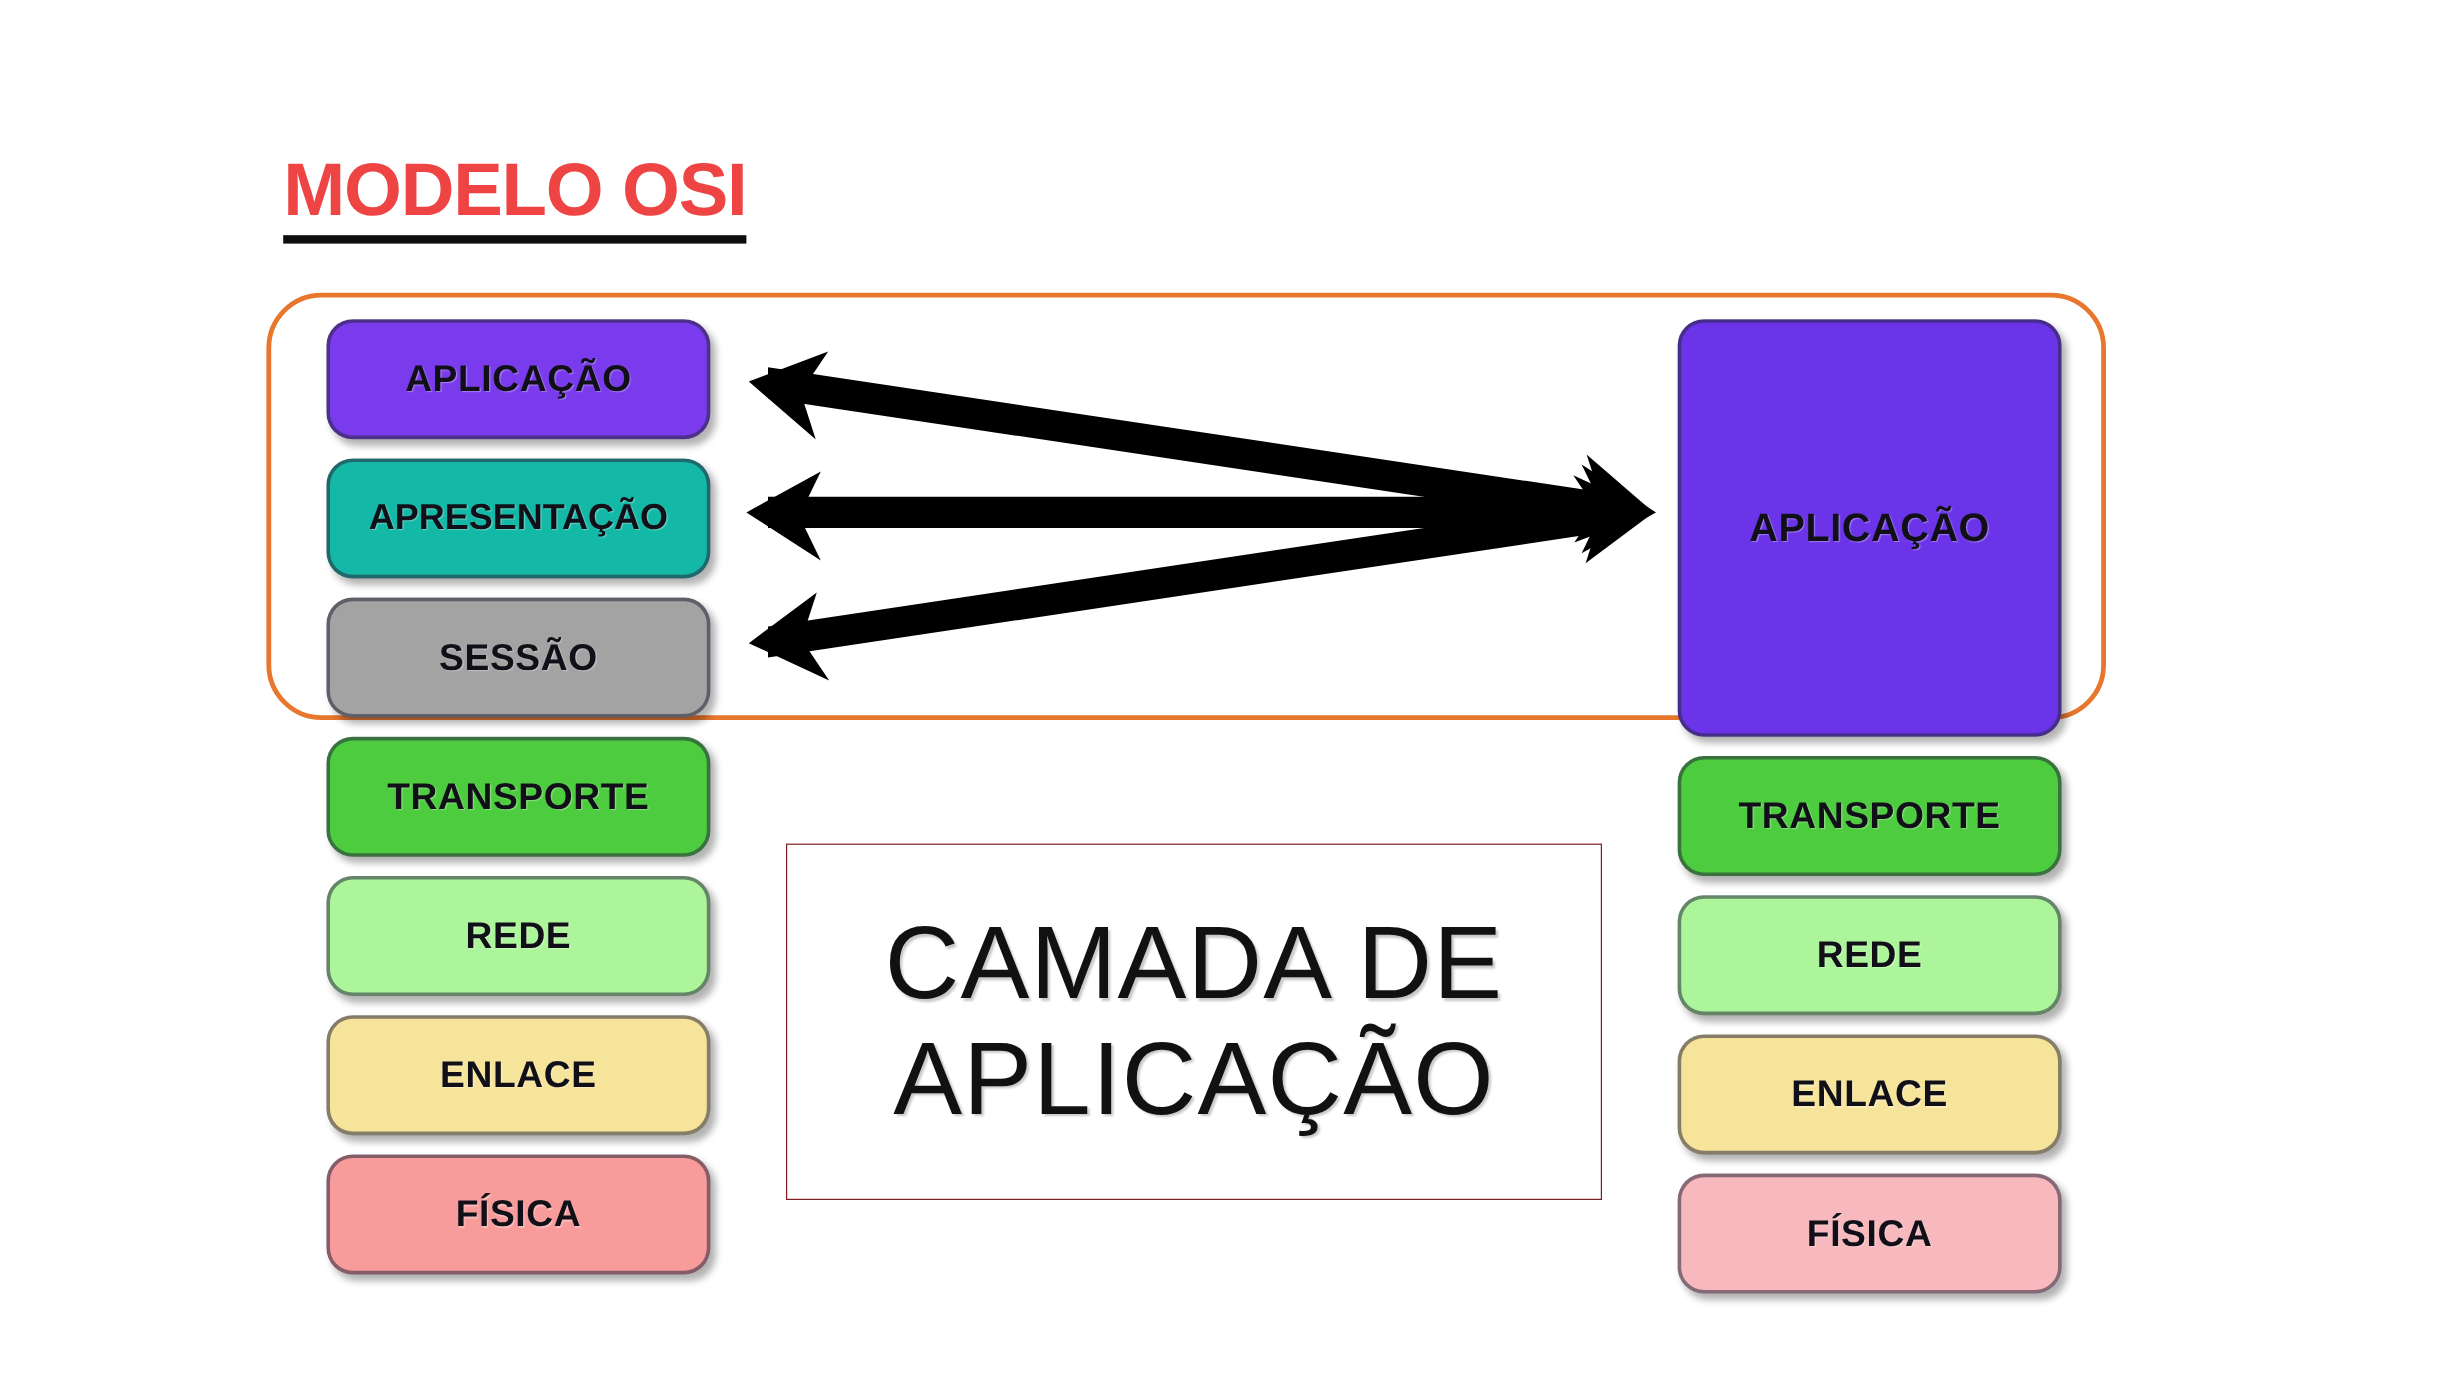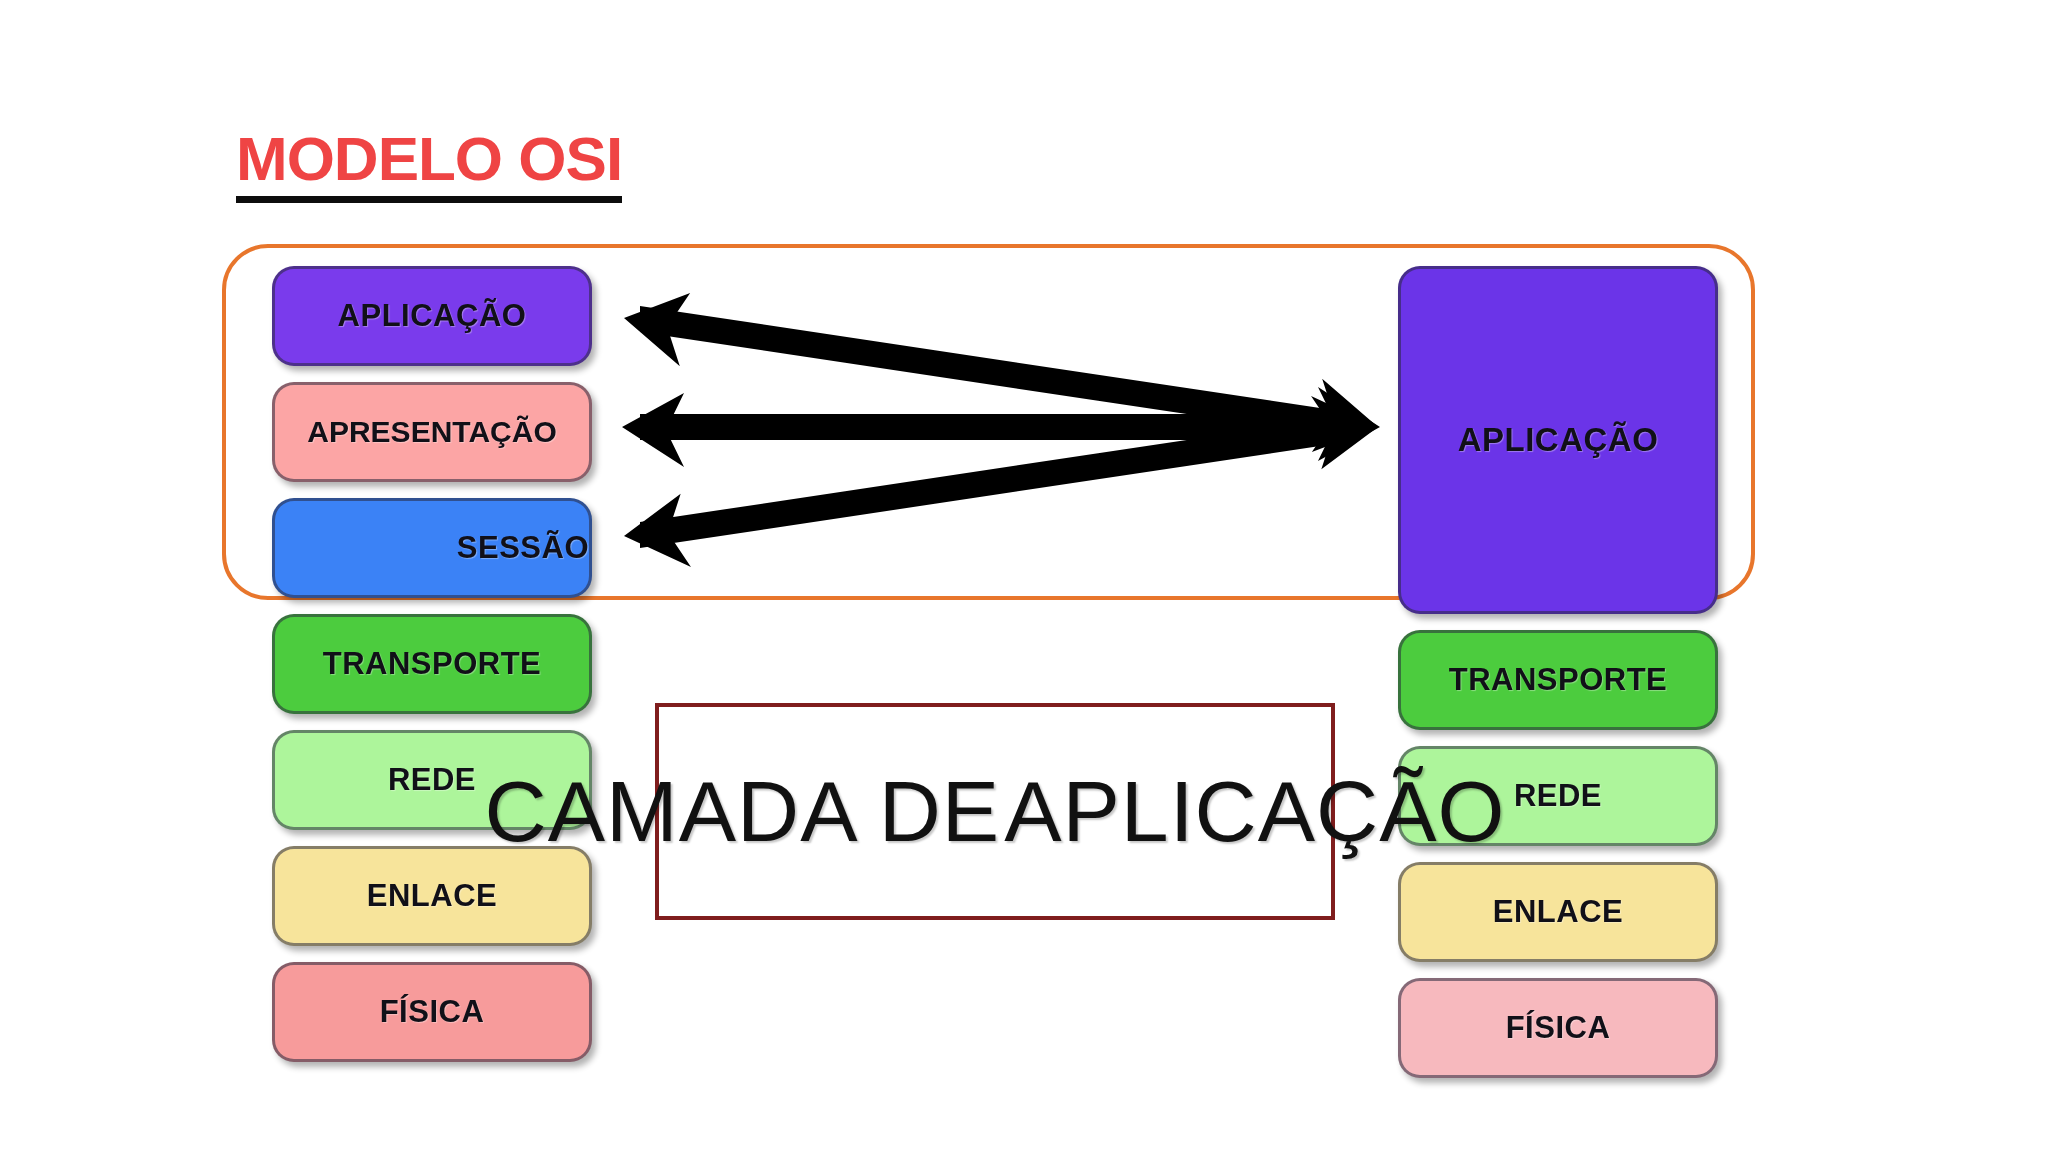--- a/index.html
+++ b/index.html
@@ -89,26 +89,26 @@
     font-size: 33px;
   }
   .layer.dense { font-size: 30px; letter-spacing: 0px; }
 
   
   #caption {
     position: absolute;
     left: 655px;
     top: 703px;
     width: 680px;
-    height: 217px;
+    height: 297px;
     box-sizing: border-box;
-    border: 4px solid #7f1d1d;
+    border: 1px solid #7f1d1d;
     background: #ffffff;
     display: flex;
-    flex-direction: row;
+    flex-direction: column;
     align-items: center;
     justify-content: center;
     gap: 4px;
   }
   #caption .cap-line {
     font-family: "Liberation Sans", sans-serif;
     font-weight: normal;
     font-size: 86px;
     line-height: 1.06;
     color: #111111;
@@ -136,24 +136,24 @@
     <span class="rule"></span>
   </div>
 
 
   <div id="app-group" style="border-color: rgb(232, 118, 44);"></div>
 
   <div id="stack-osi" class="stack">
     <div class="layer" style="background: rgb(122, 59, 236);">
       <span>APLICAÇÃO</span>
     </div>
-    <div class="layer dense" style="background: #fca5a5;">
+    <div class="layer dense" style="background: #14b8a6;">
       <span>APRESENTAÇÃO</span>
     </div>
-    <div class="layer" style="background: #3b82f6; justify-content: flex-end;">
+    <div class="layer" style="background: #a3a3a3;">
       <span>SESSÃO</span>
     </div>
     <div class="layer" style="background: rgb(76, 204, 62);">
       <span>TRANSPORTE</span>
     </div>
     <div class="layer" style="background: rgb(173, 245, 155);">
       <span>REDE</span>
     </div>
     <div class="layer" style="background: rgb(247, 228, 155);">
       <span>ENLACE</span>

